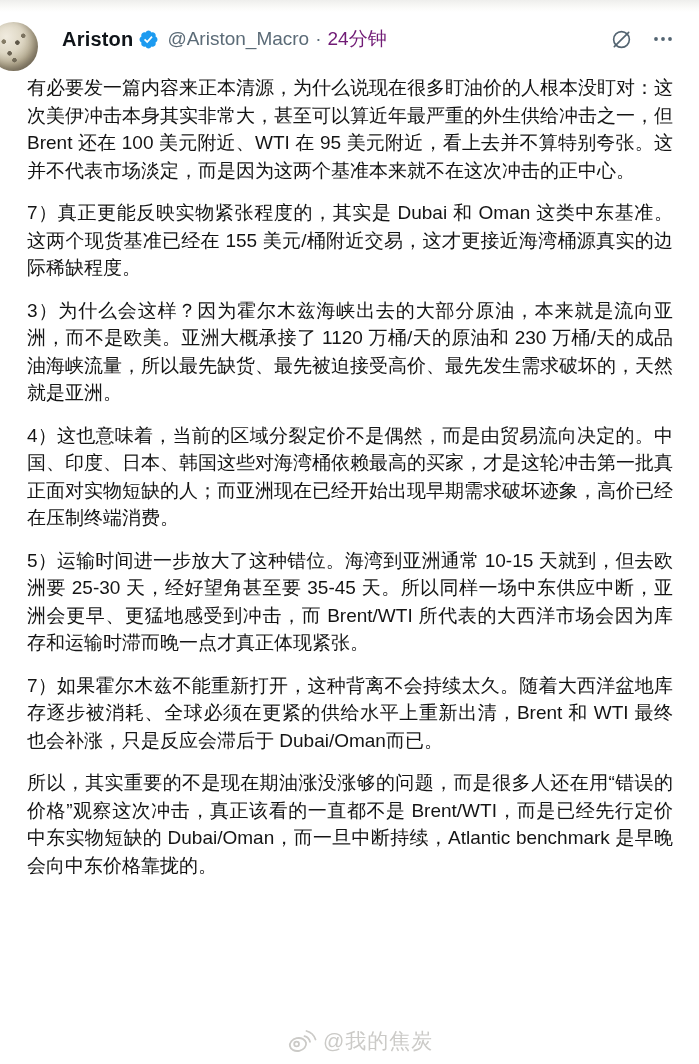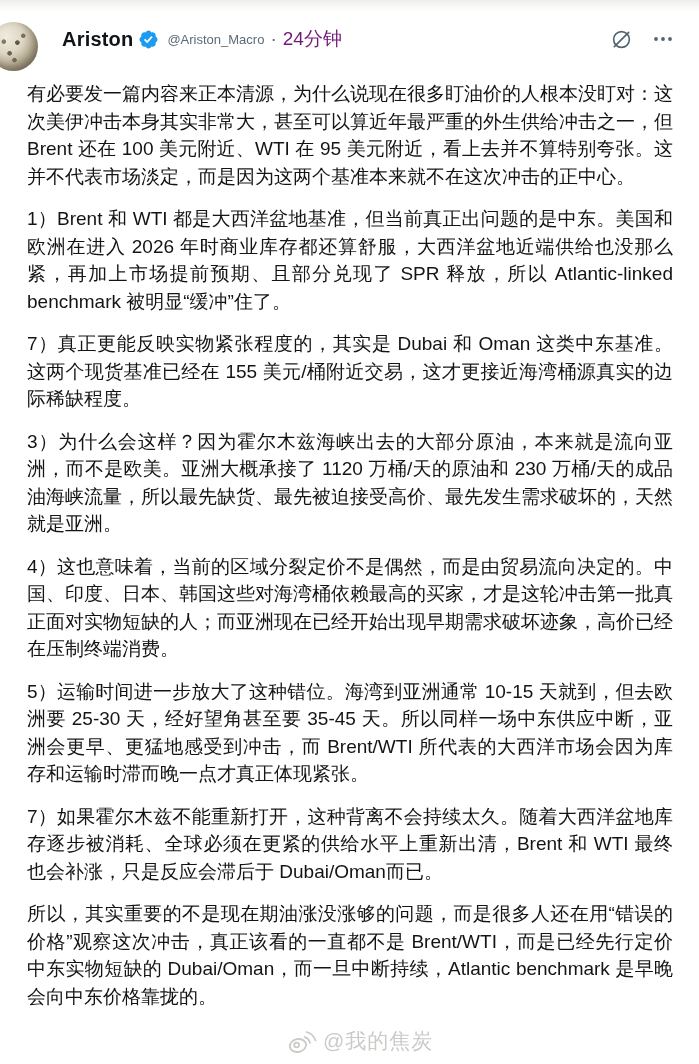--- a/index.html
+++ b/index.html
@@ -29,37 +29,37 @@
     box-shadow:inset -3px -4px 8px rgba(60,52,40,.45);
   }
   .header{
     display:flex;align-items:center;
     padding:26px 24px 0 62px;
     white-space:nowrap;
   }
   .name{font-size:20px;font-weight:700;color:#0f1419;letter-spacing:.2px;}
   .badge{display:inline-flex;margin-left:5px;}
   .badge svg{width:21px;height:21px;display:block;}
-  .handle{color:#5b6b77;font-size:13px;margin-left:8px;}
+  .handle{color:#5b6b77;font-size:19px;margin-left:8px;}
   .sep{color:#5b6b77;font-size:19px;margin:0 6px;}
   .time{color:#701a75;font-size:19px;}
   .spacer{flex:1;}
   .icon-btn{display:inline-flex;align-items:center;cursor:pointer;}
   .icon-btn svg{display:block;}
   .more{margin-left:18px;}
   .body{
     padding:13px 26px 0 27px;
     font-size:19px;line-height:27.5px;
     color:#141414;
     text-align:justify;
   }
-  .body p{margin:15px 0 15px 0;}
+  .body p{margin:9px 0 15px 0;}
   .watermark{
     position:absolute;left:287px;bottom:9px;
-    display:flex;align-items:center;gap:6px;
+    display:flex;gap:6px;
     color:#cbcac7;font-size:21px;letter-spacing:1px;
     pointer-events:none;
   }
   .watermark svg{display:block;}
 </style>
 </head>
 <body>
 
 <div class="screen">
   <div class="top-fade"></div>
@@ -87,21 +87,20 @@
       <svg width="24" height="24" viewBox="0 0 24 24" fill="#536471">
         <circle cx="5" cy="12" r="1.9"></circle>
           <circle cx="12" cy="12" r="1.9"></circle>
           <circle cx="19" cy="12" r="1.9"></circle>
       </svg>
     </span>
   </div>
 
   <div class="body">
     <p>有必要发一篇内容来正本清源，为什么说现在很多盯油价的人根本没盯对：这次美伊冲击本身其实非常大，甚至可以算近年最严重的外生供给冲击之一，但 Brent 还在 100 美元附近、WTI 在 95 美元附近，看上去并不算特别夸张。这并不代表市场淡定，而是因为这两个基准本来就不在这次冲击的正中心。</p>
-    <p>1）Brent 和 WTI 都是大西洋盆地基准，但当前真正出问题的是中东。美国和欧洲在进入 2026 年时商业库存都还算舒服，大西洋盆地近端供给也没那么紧，再加上市场提前预期、且部分兑现了 SPR 释放，所以 Atlantic-linked benchmark 被明显“缓冲”住了。</p>
     <p>7）真正更能反映实物紧张程度的，其实是 Dubai 和 Oman 这类中东基准。这两个现货基准已经在 155 美元/桶附近交易，这才更接近海湾桶源真实的边际稀缺程度。</p>
     <p>3）为什么会这样？因为霍尔木兹海峡出去的大部分原油，本来就是流向亚洲，而不是欧美。亚洲大概承接了 1120 万桶/天的原油和 230 万桶/天的成品油海峡流量，所以最先缺货、最先被迫接受高价、最先发生需求破坏的，天然就是亚洲。</p>
     <p>4）这也意味着，当前的区域分裂定价不是偶然，而是由贸易流向决定的。中国、印度、日本、韩国这些对海湾桶依赖最高的买家，才是这轮冲击第一批真正面对实物短缺的人；而亚洲现在已经开始出现早期需求破坏迹象，高价已经在压制终端消费。</p>
     <p>5）运输时间进一步放大了这种错位。海湾到亚洲通常 10-15 天就到，但去欧洲要 25-30 天，经好望角甚至要 35-45 天。所以同样一场中东供应中断，亚洲会更早、更猛地感受到冲击，而 Brent/WTI 所代表的大西洋市场会因为库存和运输时滞而晚一点才真正体现紧张。</p>
     <p>7）如果霍尔木兹不能重新打开，这种背离不会持续太久。随着大西洋盆地库存逐步被消耗、全球必须在更紧的供给水平上重新出清，Brent 和 WTI 最终也会补涨，只是反应会滞后于 Dubai/Oman而已。</p>
     <p>所以，其实重要的不是现在期油涨没涨够的问题，而是很多人还在用“错误的价格”观察这次冲击，真正该看的一直都不是 Brent/WTI，而是已经先行定价中东实物短缺的 Dubai/Oman，而一旦中断持续，Atlantic benchmark 是早晚会向中东价格靠拢的。</p>
   </div>
 
   <div class="watermark">
     <span>

